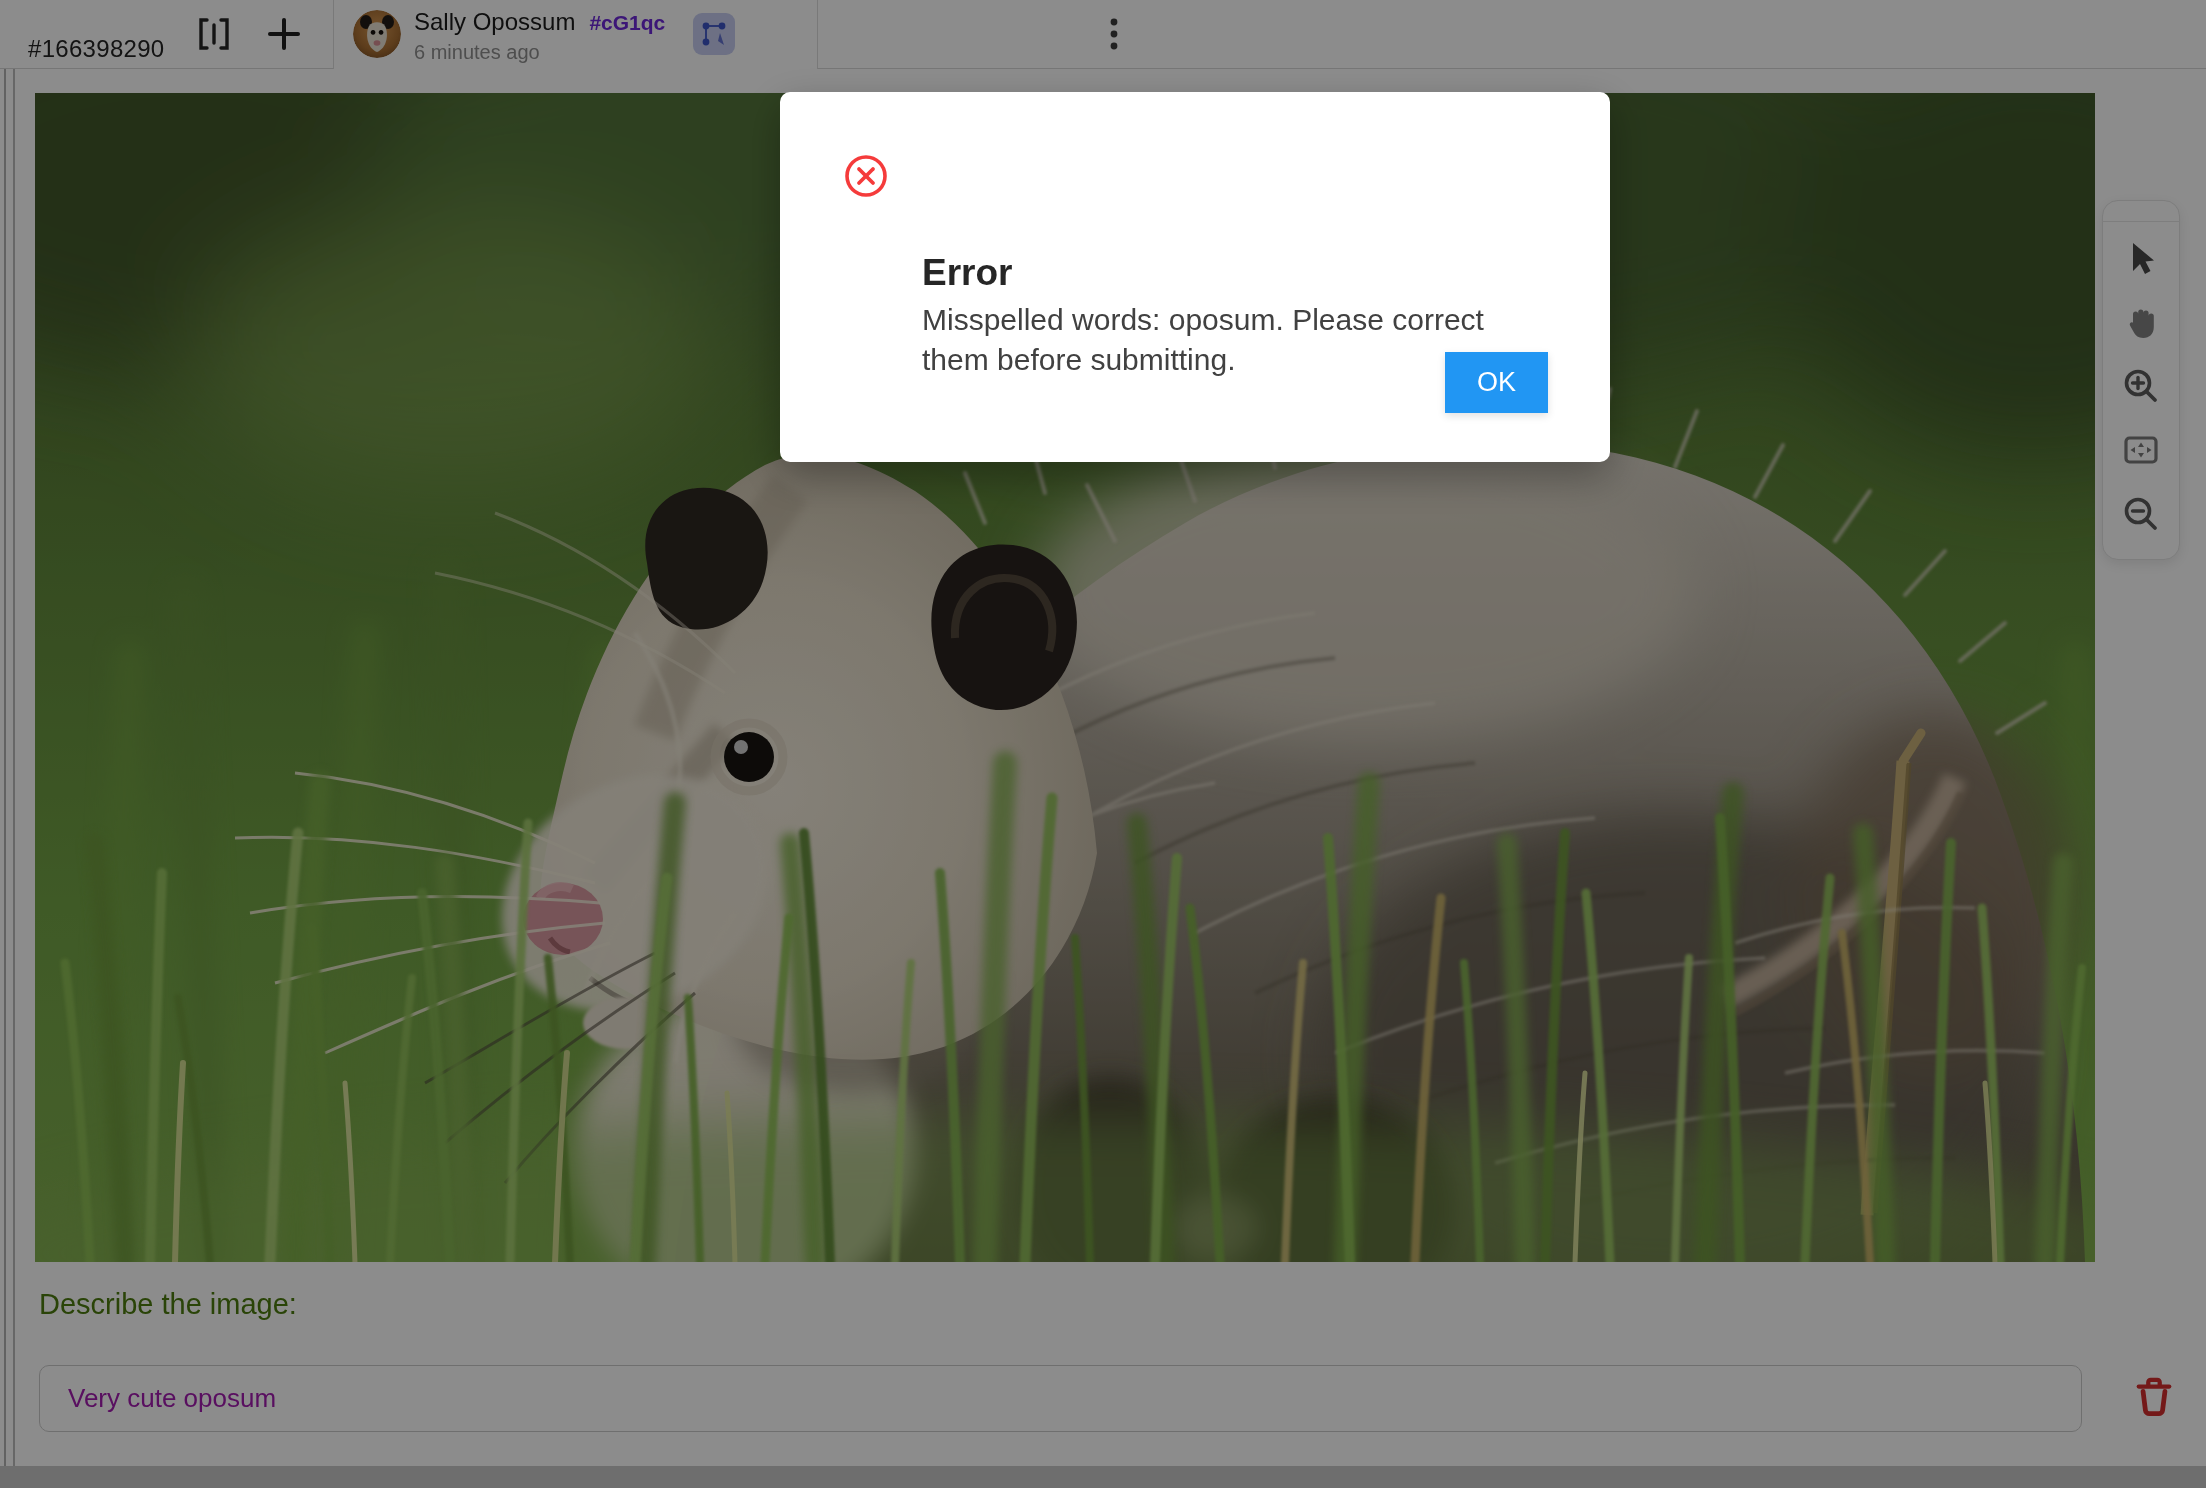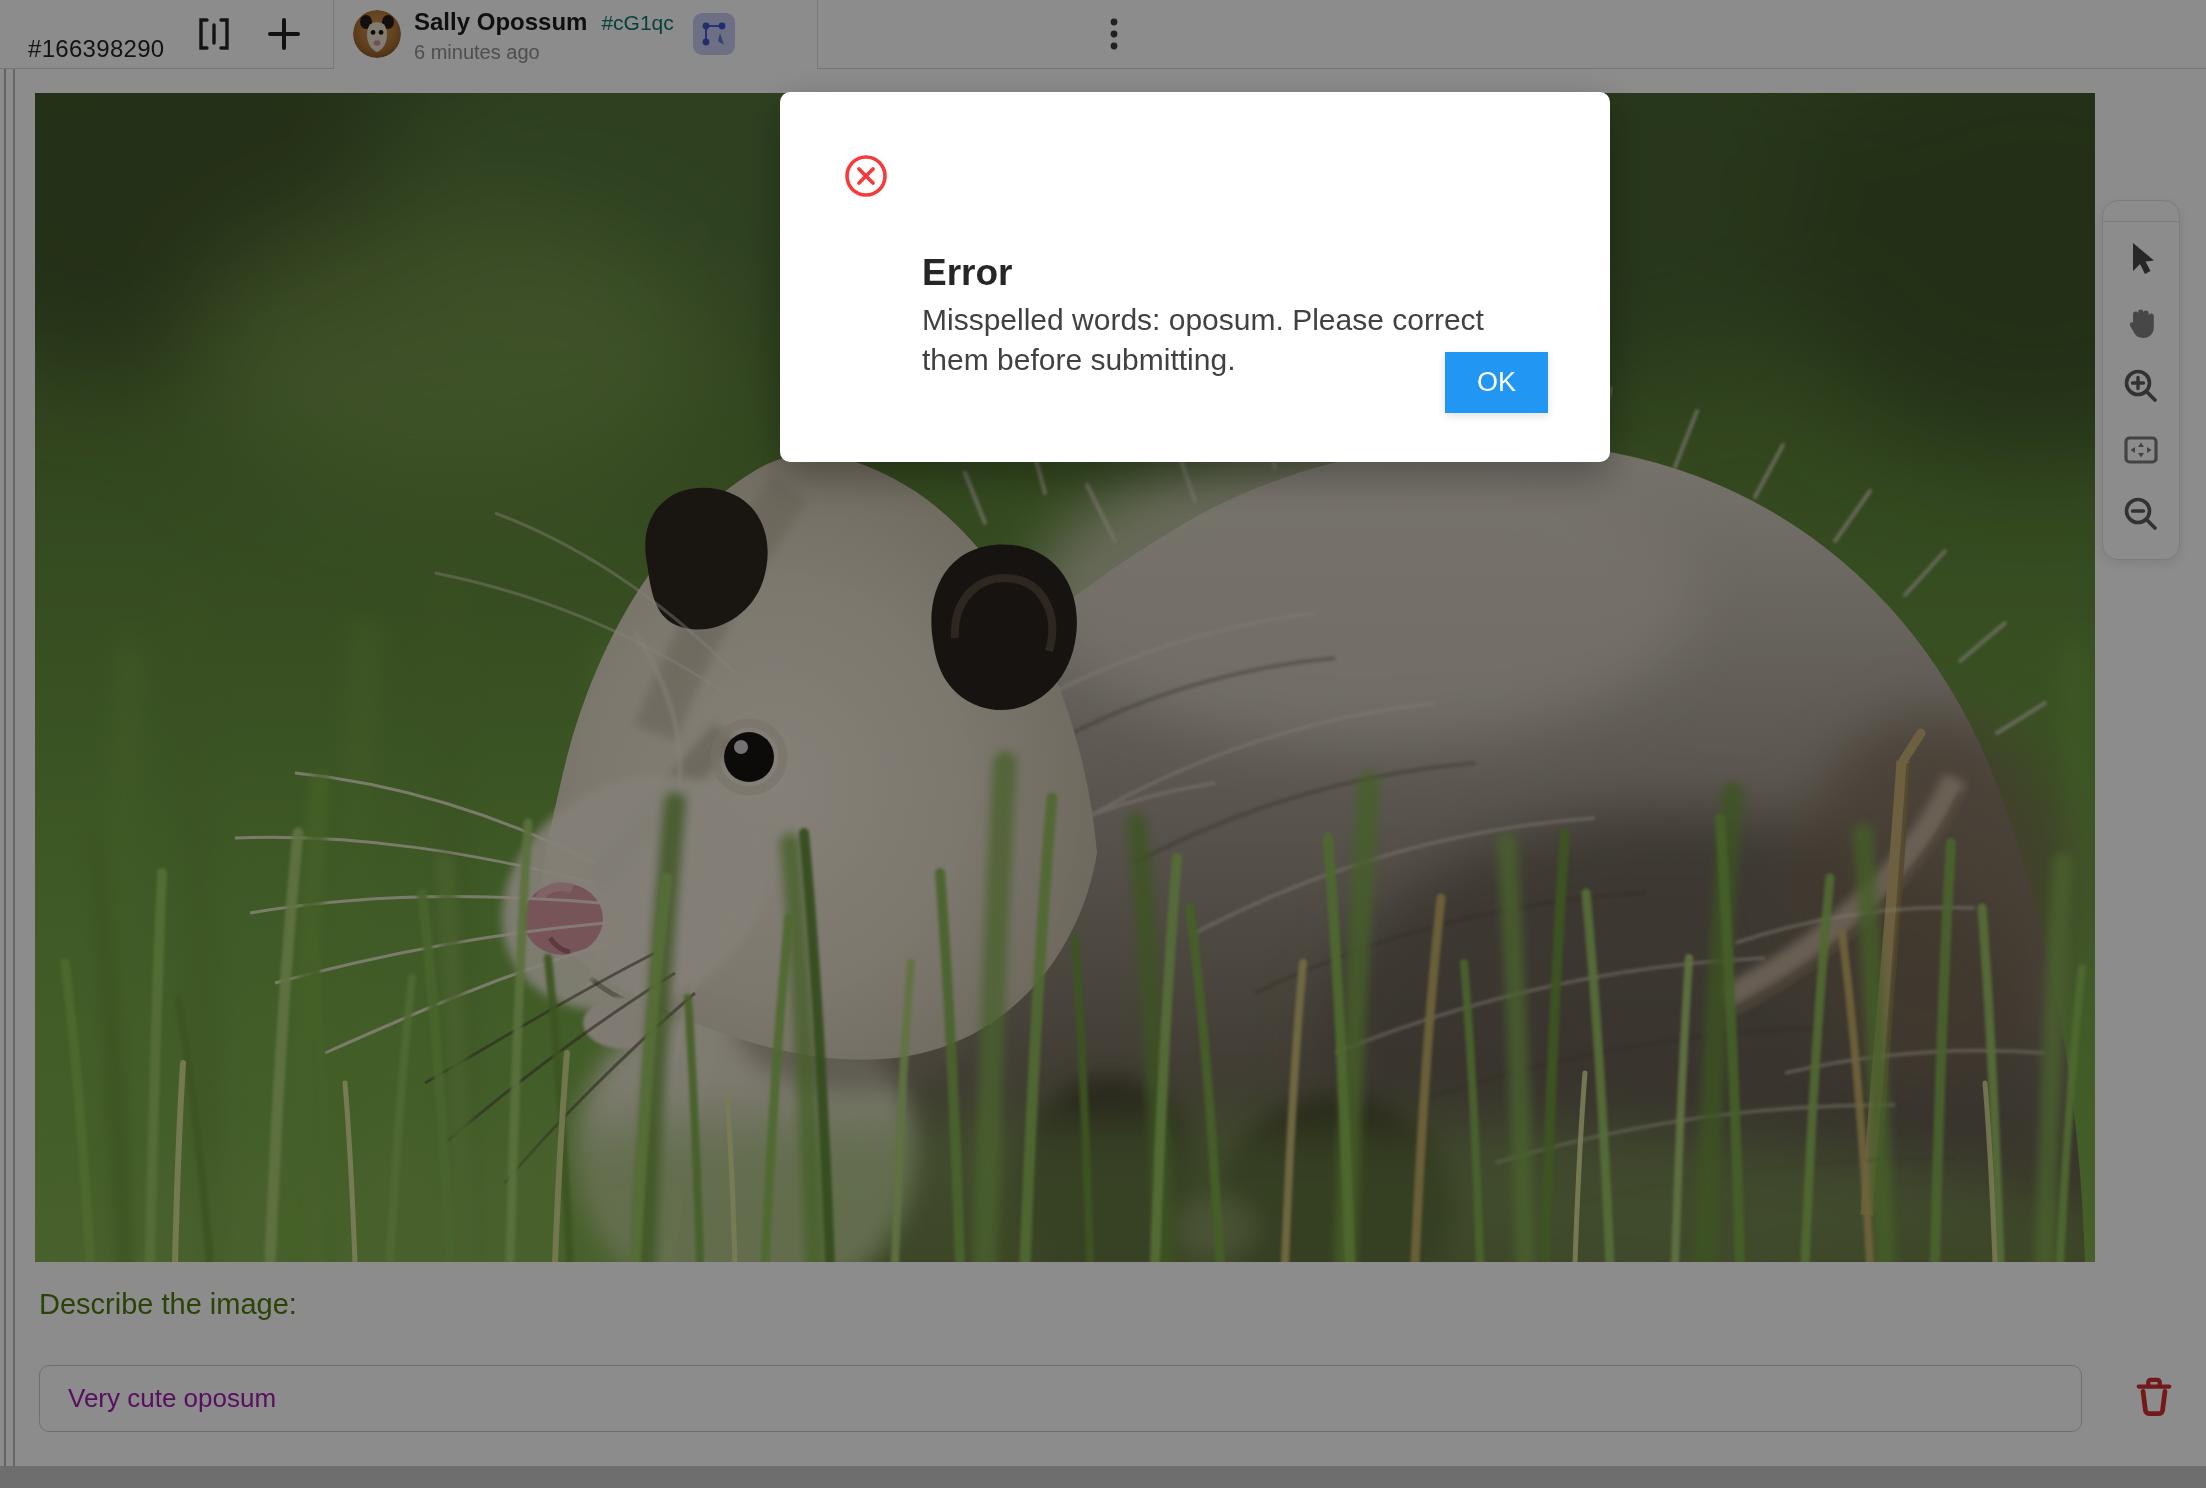--- a/index.html
+++ b/index.html
@@ -22,22 +22,22 @@
   .icon-columns{left:186px;}
   .icon-add{left:256px;}
   .anno-tab{
     position:absolute;left:333px;top:0;width:483px;height:69px;background:#ffffff;
     border-left:1px solid #dcdcdc;border-right:1px solid #dcdcdc;
     display:flex;align-items:center;z-index:6;
   }
   .avatar{position:absolute;left:19px;top:10px;width:48px;height:48px;border-radius:50%;overflow:hidden;}
   .tab-texts{position:absolute;left:80px;top:8px;}
   .tab-name-row{display:flex;align-items:baseline;gap:14px;}
-  .tab-user{font-size:24px;font-weight:700;color:#1c1c1c;}
-  .tab-anno-id{font-size:21px;font-weight:400;color:#0f766e;}
+  .tab-user{font-size:24px;font-weight:400;color:#1c1c1c;}
+  .tab-anno-id{font-size:21px;font-weight:700;color:#6d28d9;}
   .tab-time{font-size:20px;color:#8f8f8f;margin-top:5px;}
   .region-badge{
     position:absolute;left:359px;top:13px;width:42px;height:42px;border-radius:9px;
     background:#c6cdf0;display:flex;align-items:center;justify-content:center;cursor:pointer;
   }
   .kebab{position:absolute;left:758px;top:0;width:44px;height:68px;display:flex;align-items:center;justify-content:center;
     background:transparent;border:none;cursor:pointer;}
   
   .left-rail{position:absolute;left:0;top:68px;width:16px;height:1398px;z-index:1;}
   .left-rail .l1{position:absolute;left:4px;top:0;width:1.5px;height:100%;background:#b3b3b3;}

